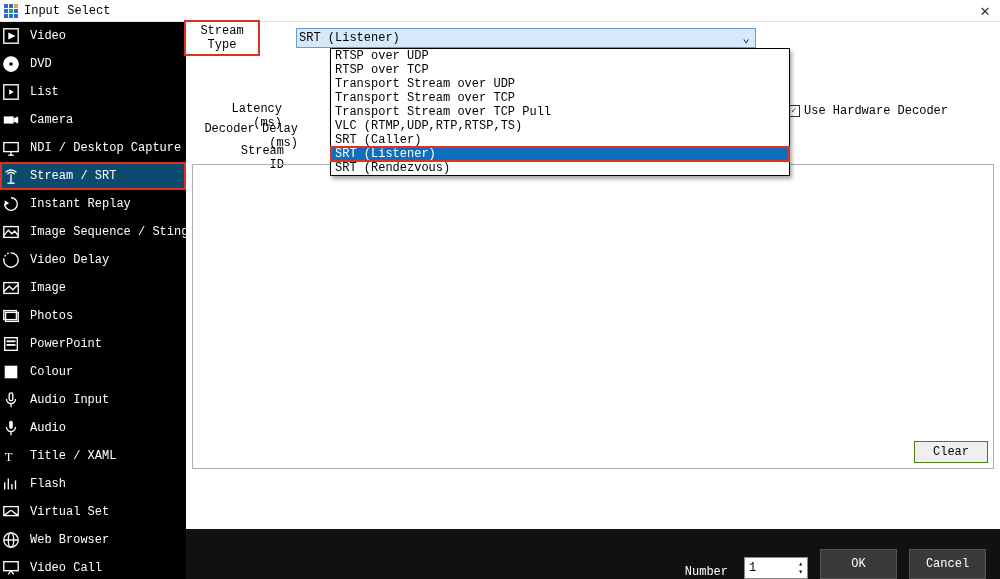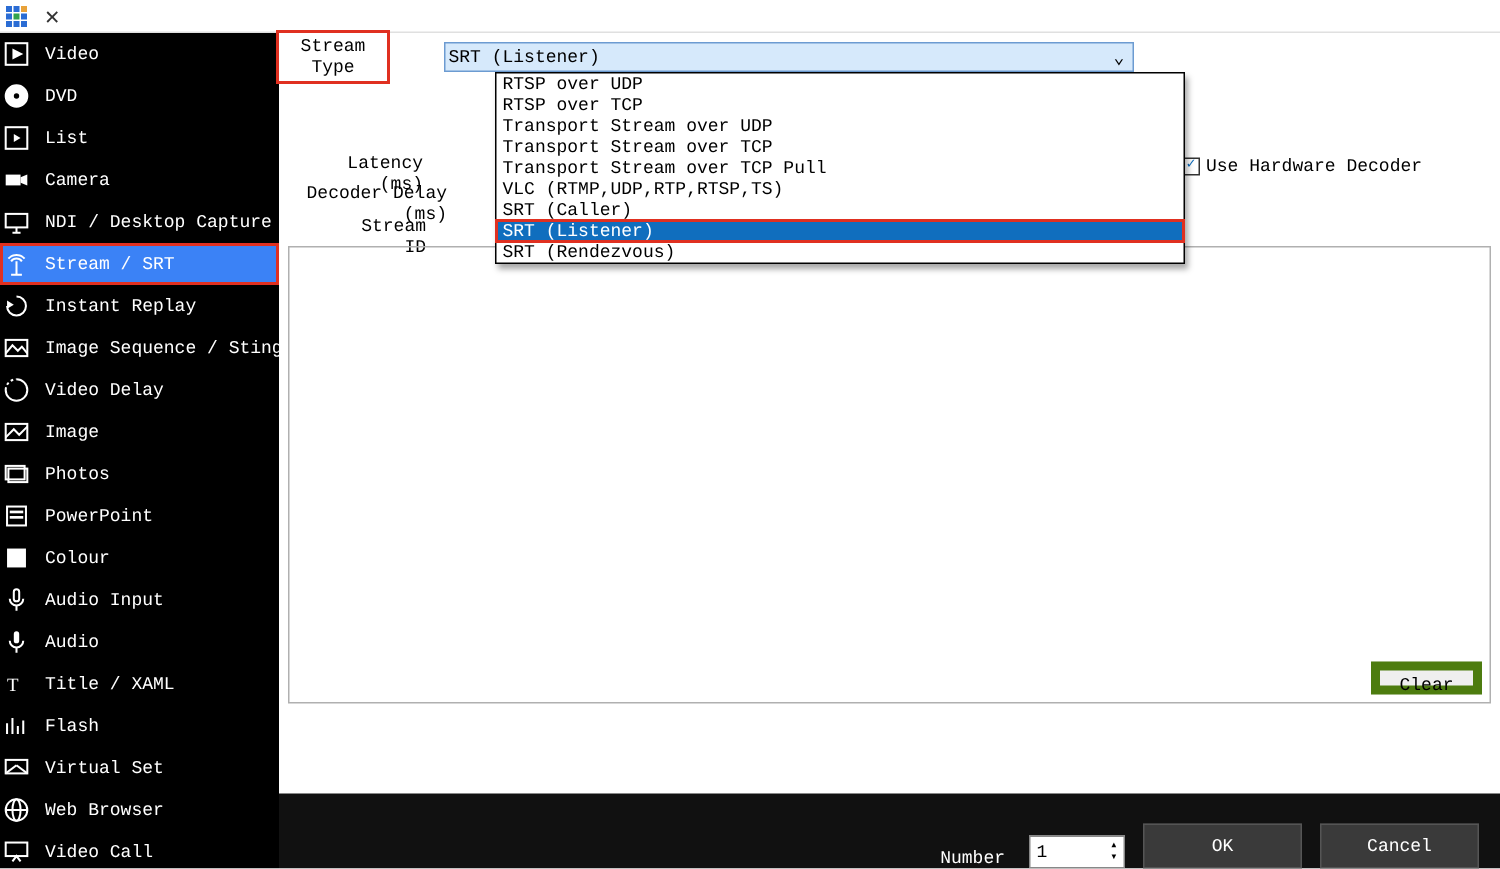--- a/index.html
+++ b/index.html
@@ -10,21 +10,21 @@
   .titlebar { display: flex; align-items: center; height: 22px; background: #fff; border-bottom: 1px solid #e0e0e0; padding: 0 4px; }
   .titlebar .icon-grid { width: 14px; height: 14px; display: grid; grid-template-columns: repeat(3,4px); grid-template-rows: repeat(3,4px); gap: 1px; margin-right: 6px; }
   .titlebar .icon-grid span { width: 4px; height: 4px; }
   .titlebar .title { flex: 1; color: #000; }
   .titlebar .close { font-size: 16px; color: #333; padding: 0 6px; cursor: default; }
 
   .body { display: flex; height: 557px; }
   
   .sidebar { width: 186px; background: #000; color: #fff; overflow: hidden; }
   .side-item { display: flex; align-items: center; height: 28px; padding-left: 2px; gap: 10px; cursor: default; }
-  .side-item.selected { background: #3b82f6; outline: 2px solid #e03020; outline-offset: -2px; font-family: Liberation Mono, monospace; }
+  .side-item.selected { background: #0c4a6e; outline: 2px solid #e03020; outline-offset: -2px; font-family: Liberation Mono, monospace; }
   .side-icon { width: 18px; height: 18px; display: flex; align-items: center; justify-content: center; color: #fff; }
   .side-icon svg { width: 18px; height: 18px; stroke: #fff; fill: none; stroke-width: 1.5; }
   .side-label { white-space: nowrap; font-size: 12px; }
 
   
   .main { flex: 1; display: flex; flex-direction: column; background: #fff; position: relative; }
   .form-area { flex: 1; position: relative; }
   .form-row { position: absolute; display: flex; align-items: center; }
   .form-label { text-align: right; font-size: 12px; color: #000; padding-right: 6px; }
   .label-streamtype { left: 32px; top: 6px; width: 72px; outline: 2px solid #e03020; padding: 2px 0; text-align: center; }
@@ -39,42 +39,43 @@
   .combo-list { position: absolute; left: 110px; top: 26px; width: 460px; background: #fff; border: 1px solid #000; box-shadow: 2px 3px 4px rgba(0,0,0,0.35); z-index: 5; margin-left: 34px; }
   .combo-option { height: 14px; line-height: 14px; font-size: 12px; padding: 0 4px; white-space: nowrap; }
   .combo-option.highlight { background: #106ebe; color: #fff; }
   .combo-option.highlight.redbox { outline: 2px solid #e03020; outline-offset: -1px; }
 
   .checkbox-row { position: absolute; left: 602px; top: 82px; display: flex; align-items: center; gap: 4px; }
   .chk { width: 12px; height: 12px; border: 1px solid #333; display: flex; align-items: center; justify-content: center; font-size: 10px; line-height: 10px; color: #106ebe; }
 
   .canvas-border { position: absolute; left: 6px; top: 142px; right: 6px; bottom: 60px; border: 1px solid #b0b0b0; }
 
-  .clear-btn { position: absolute; right: 12px; bottom: 66px; width: 74px; height: 22px; background: #efefef; border: 6px solid #4d7c0f; font-size: 12px; text-align: center; line-height: 20px; }
+  .clear-btn { position: absolute; right: 12px; bottom: 66px; width: 74px; height: 22px; background: #efefef; border: 1px solid #4d7c0f; font-size: 12px; text-align: center; line-height: 20px; }
 
   .footer { height: 50px; background: #111; display: flex; align-items: flex-end; justify-content: flex-end; gap: 12px; padding: 0 14px; }
   .footer .num-label { color: #fff; margin-right: 4px; }
   .footer .num-spin { width: 64px; height: 22px; background: #fff; border: 1px solid #888; display: flex; align-items: center; padding: 0 4px; justify-content: space-between; color:#000; }
-  .footer .btn { width: 106px; height: 30px; background: #3a3a3a; color: #fff; border: 1px solid #555; display: flex; align-items: center; justify-content: center; font-size: 12px; }
+  .footer .btn { width: 77px; height: 30px; background: #3a3a3a; color: #fff; border: 1px solid #555; display: flex; align-items: center; justify-content: center; font-size: 12px; }
 </style>
 </head>
 <body>
 
 <div class="titlebar">
   <div class="icon-grid">
     <span style="background:#2a6cd4"></span>
       <span style="background:#2a6cd4"></span>
       <span style="background:#e8a23a"></span>
     <span style="background:#2a6cd4"></span>
       <span style="background:#31a24c"></span>
       <span style="background:#2a6cd4"></span>
     <span style="background:#2a6cd4"></span>
       <span style="background:#2a6cd4"></span>
       <span style="background:#2a6cd4"></span>
   </div>
+  <div class="title">Input Select</div>
   <div class="close">✕</div>
 </div>
 
 <div class="body">
   <div class="sidebar">
     <div class="side-item">
       <span class="side-icon">
           <svg viewBox="0 0 20 20">
             <rect x="2" y="2" width="16" height="16"></rect>
             <polygon points="7,6 15,10 7,14" fill="#fff" stroke="none"></polygon>

